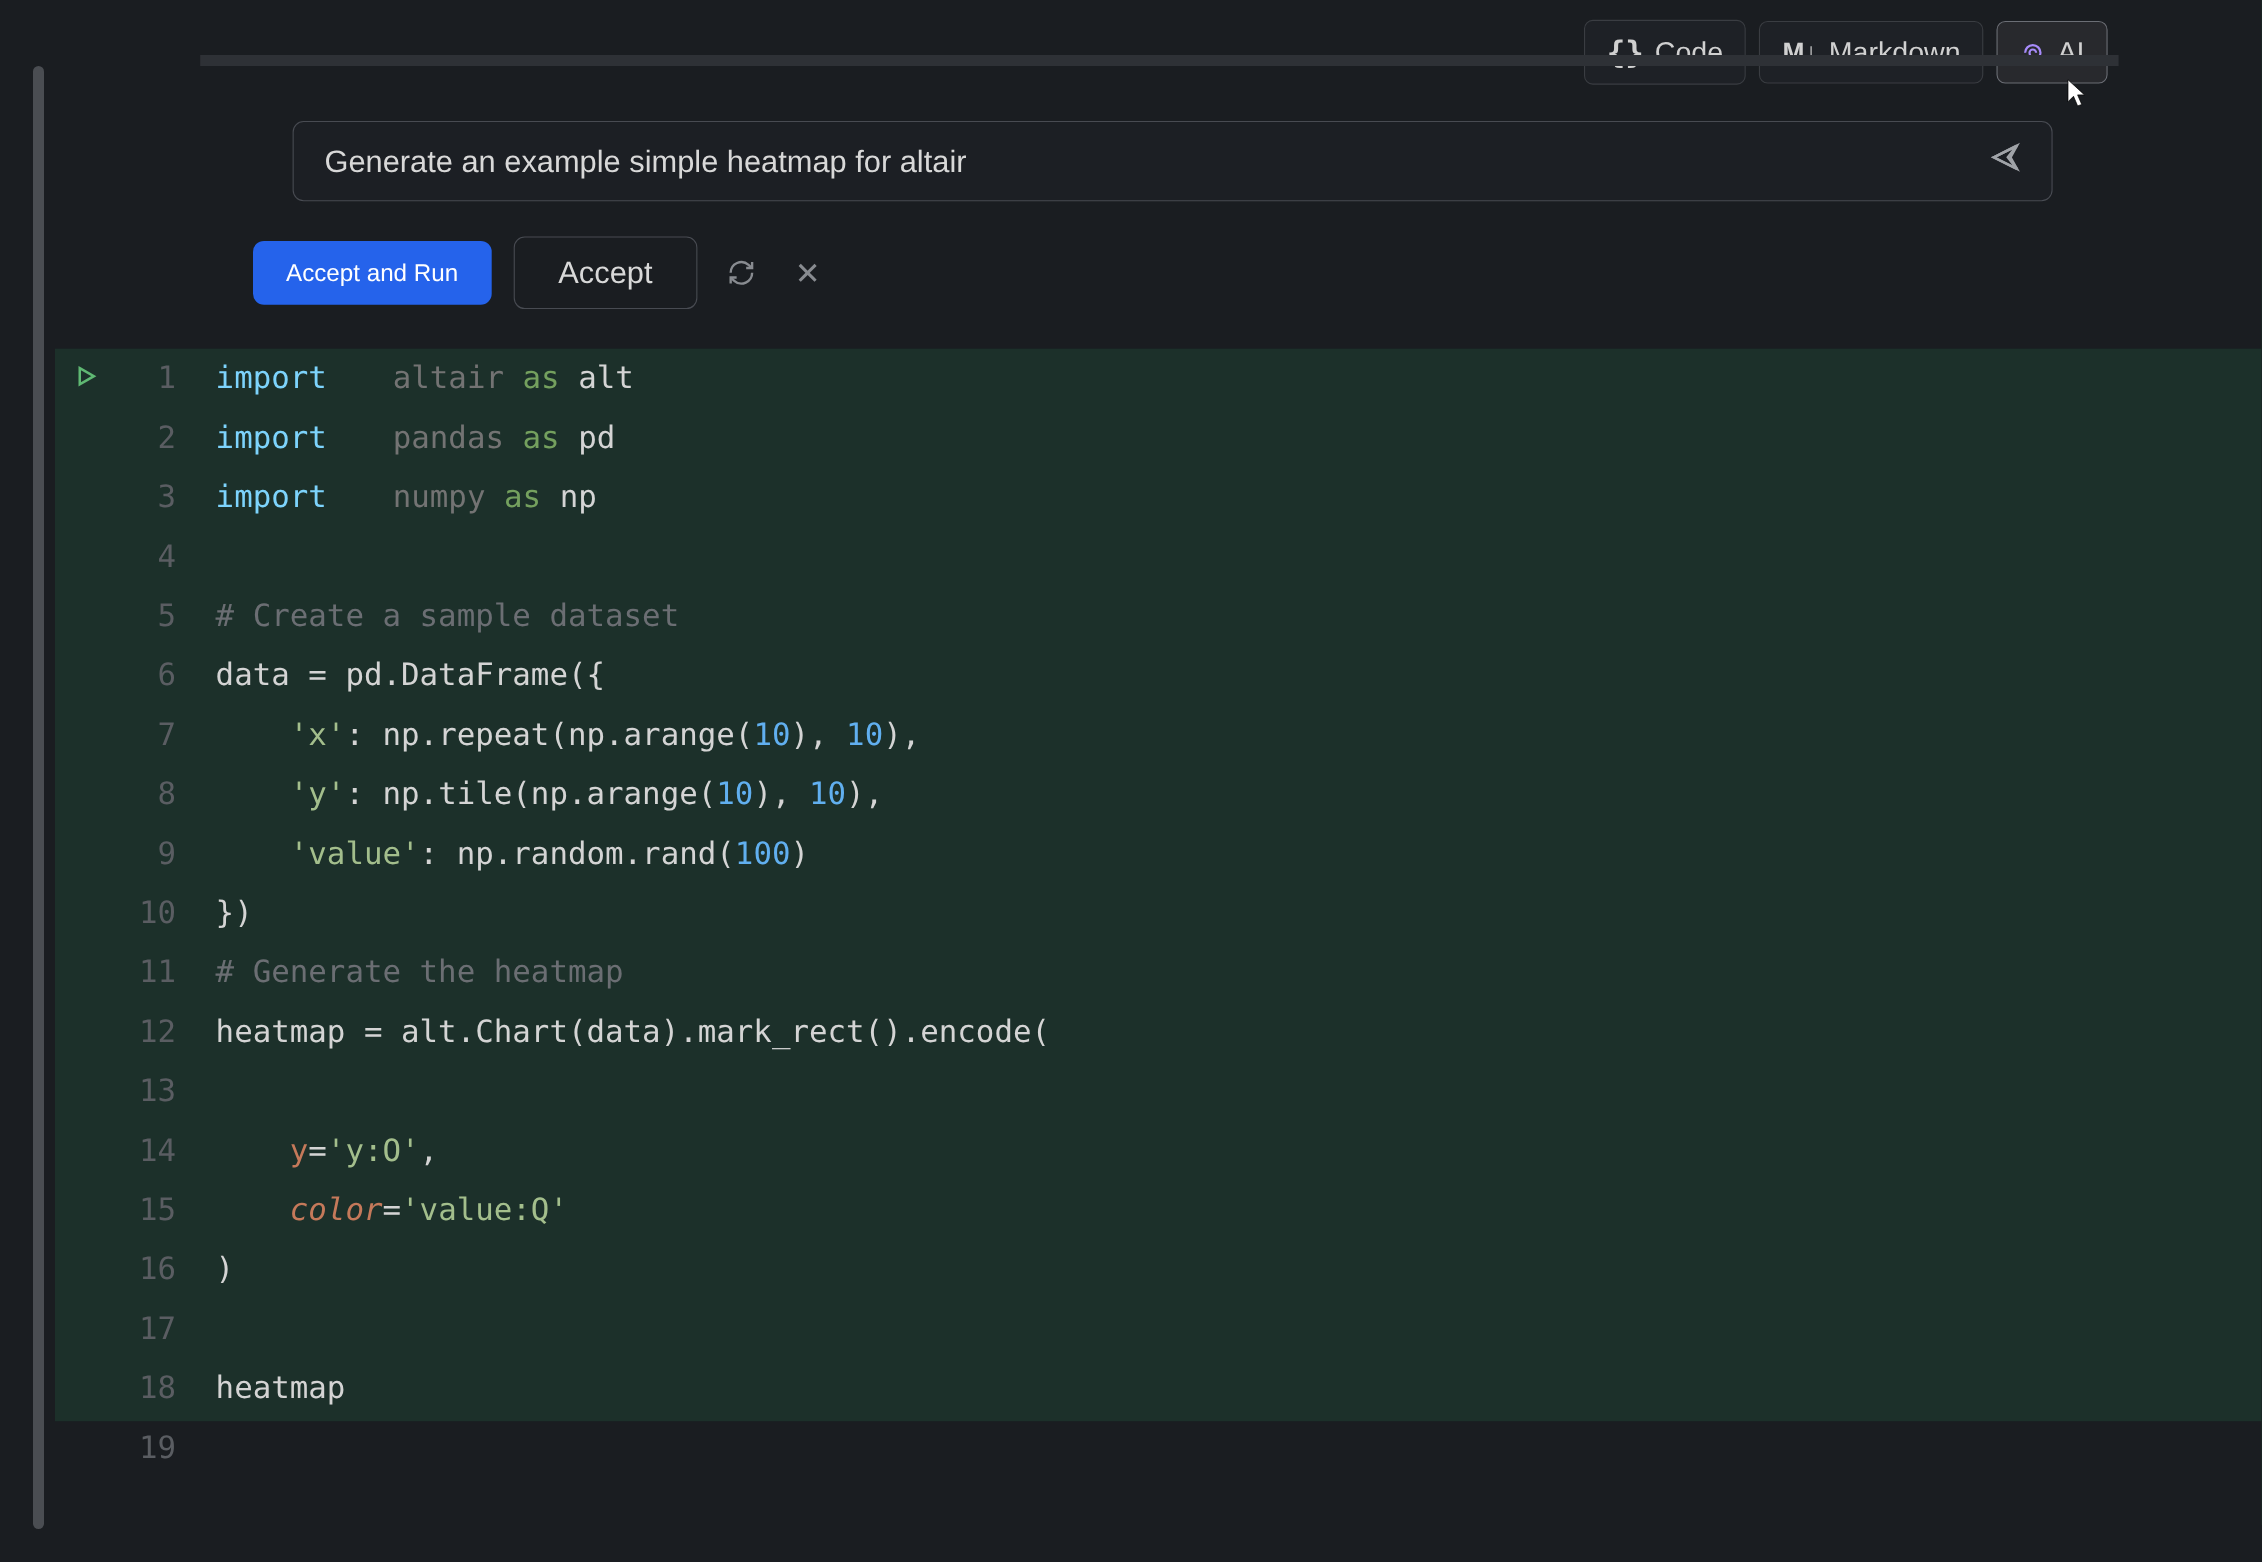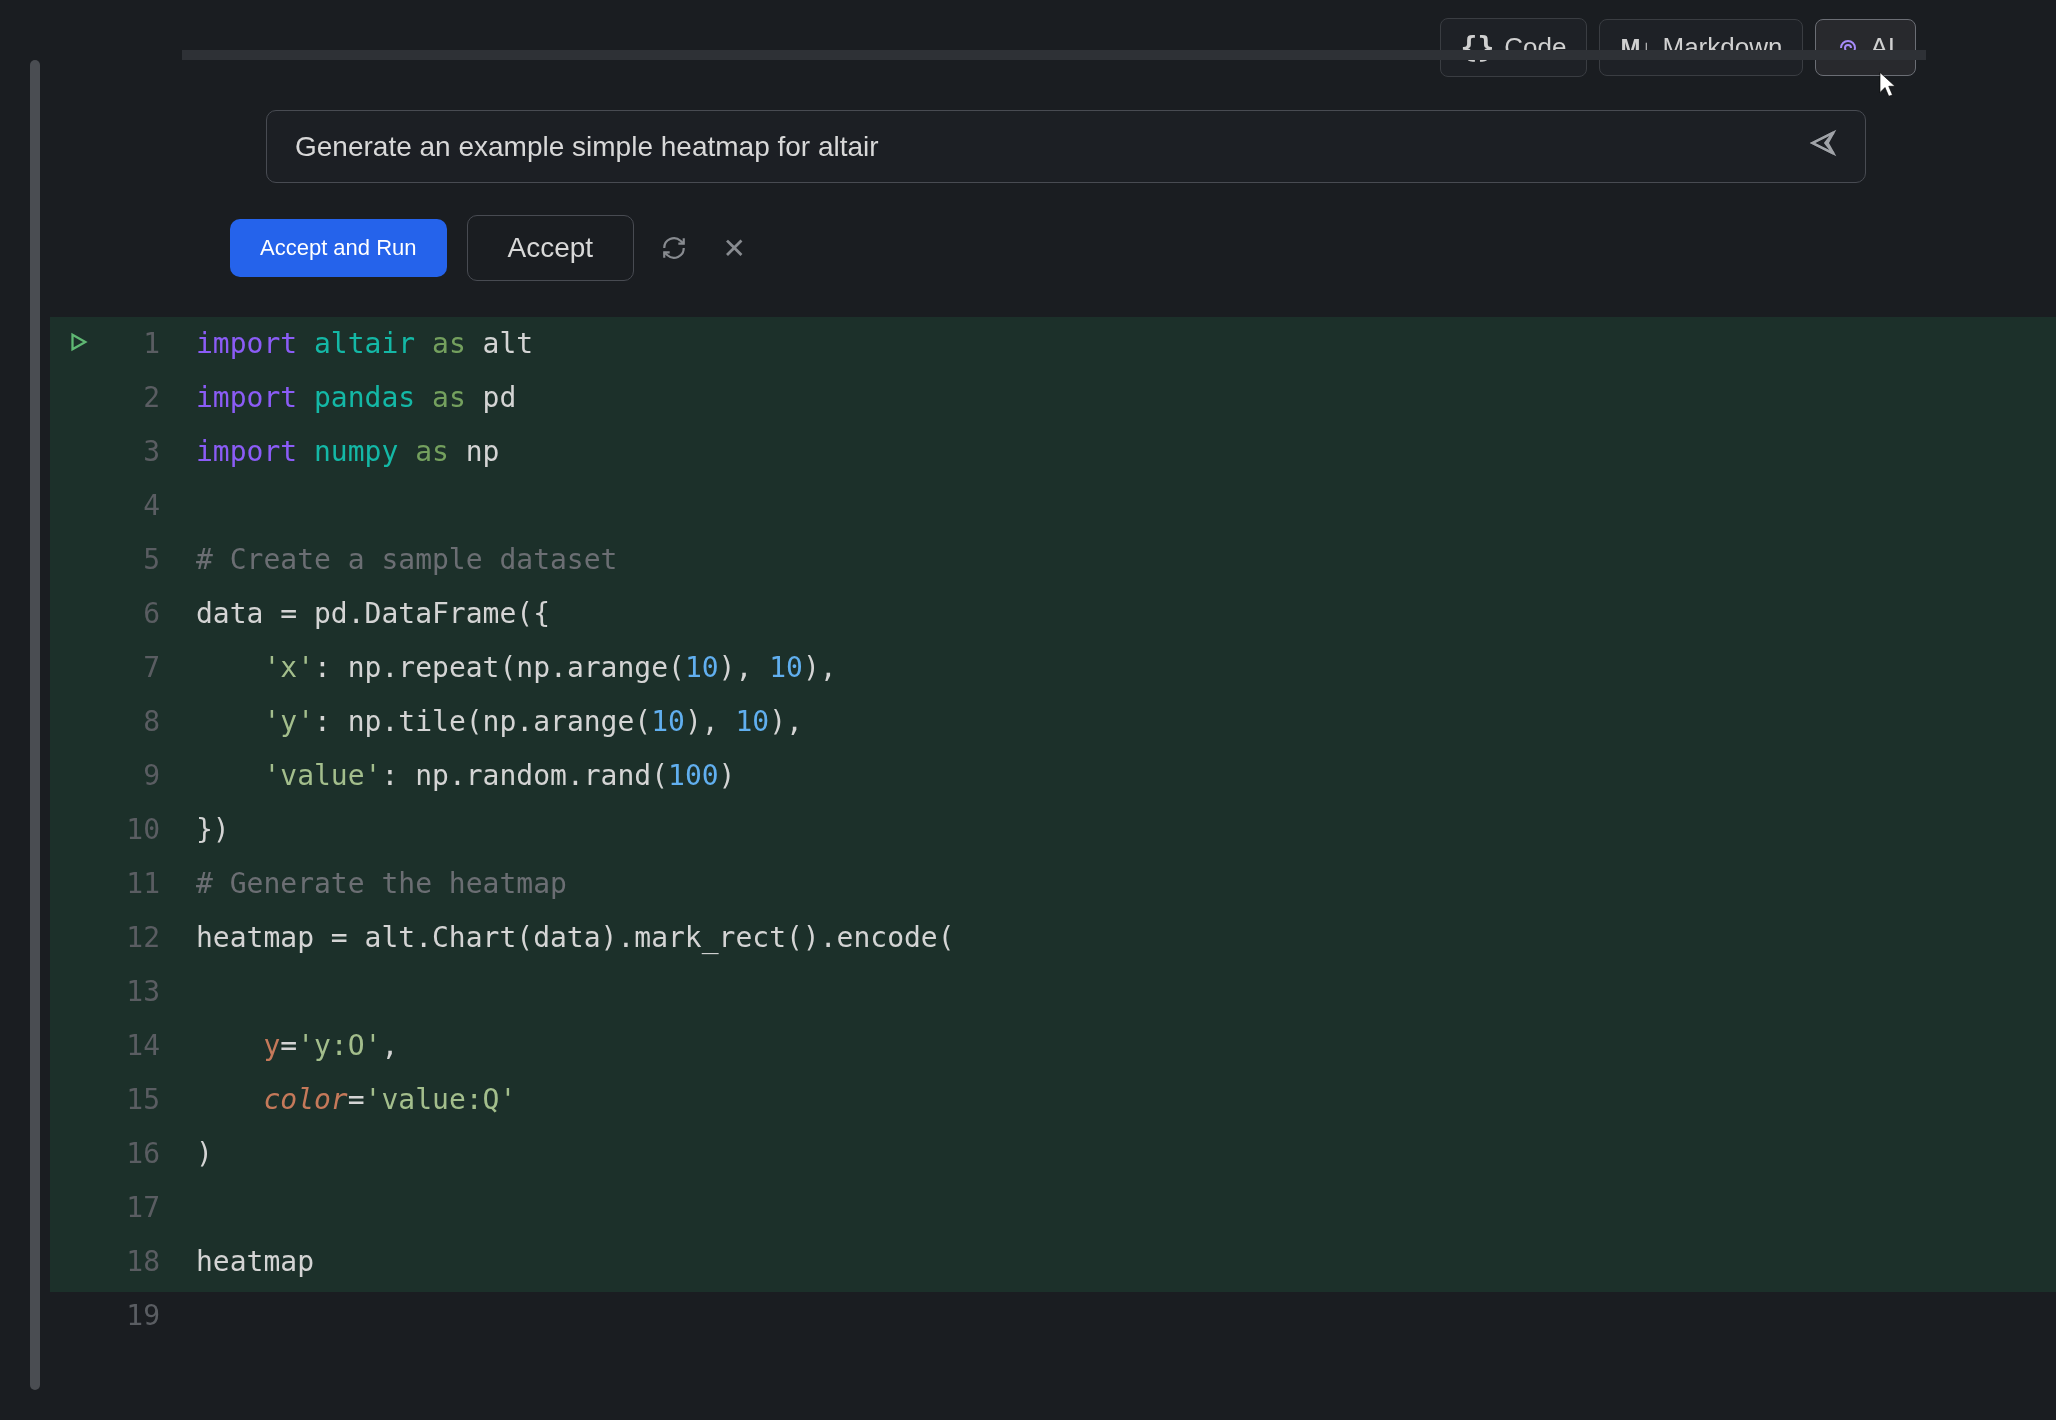--- a/index.html
+++ b/index.html
@@ -243,22 +243,22 @@
       color: #5a5d62;
       padding-right: 4px;
       user-select: none;
     }
     
     .code-text {
       padding-left: 32px;
       white-space: pre;
     }
     
-    .kw { color: #8b5cf6; } 
-    .mod { color: #14b8a6; } 
+    .kw { color: #7dd3fc; } 
+    .mod { color: #737373; margin-left: 43px; } 
     .alias { color: #d4d4d4; } 
     .kw-as { color: #74a05e; }
     .comment { color: #6b6e73; }
     .str-q { color: #a3be8c; } 
     .num { color: #61afef; }
     .var { color: #d4d4d4; }
     .param-x { color: #c5795a; }
     .param-y { color: #c5795a; }
     .param-color { color: #c5795a; font-style: italic; }
     .eq { color: #d4d4d4; }

